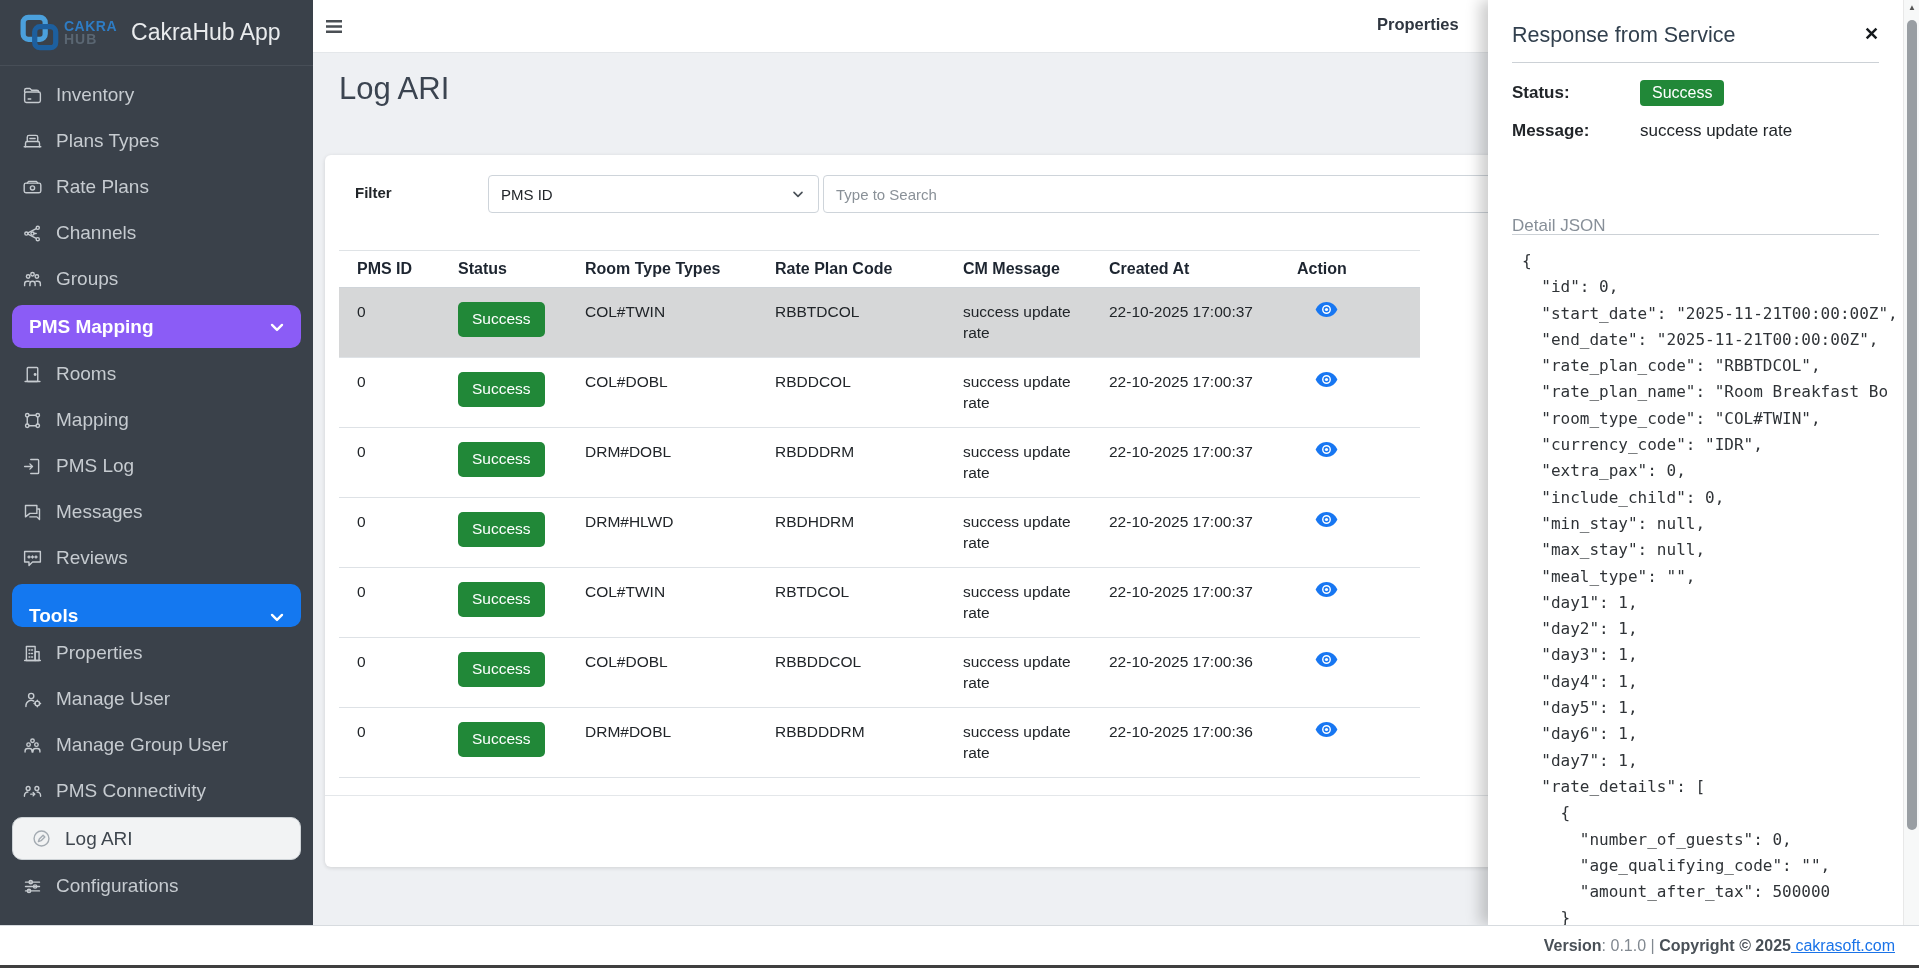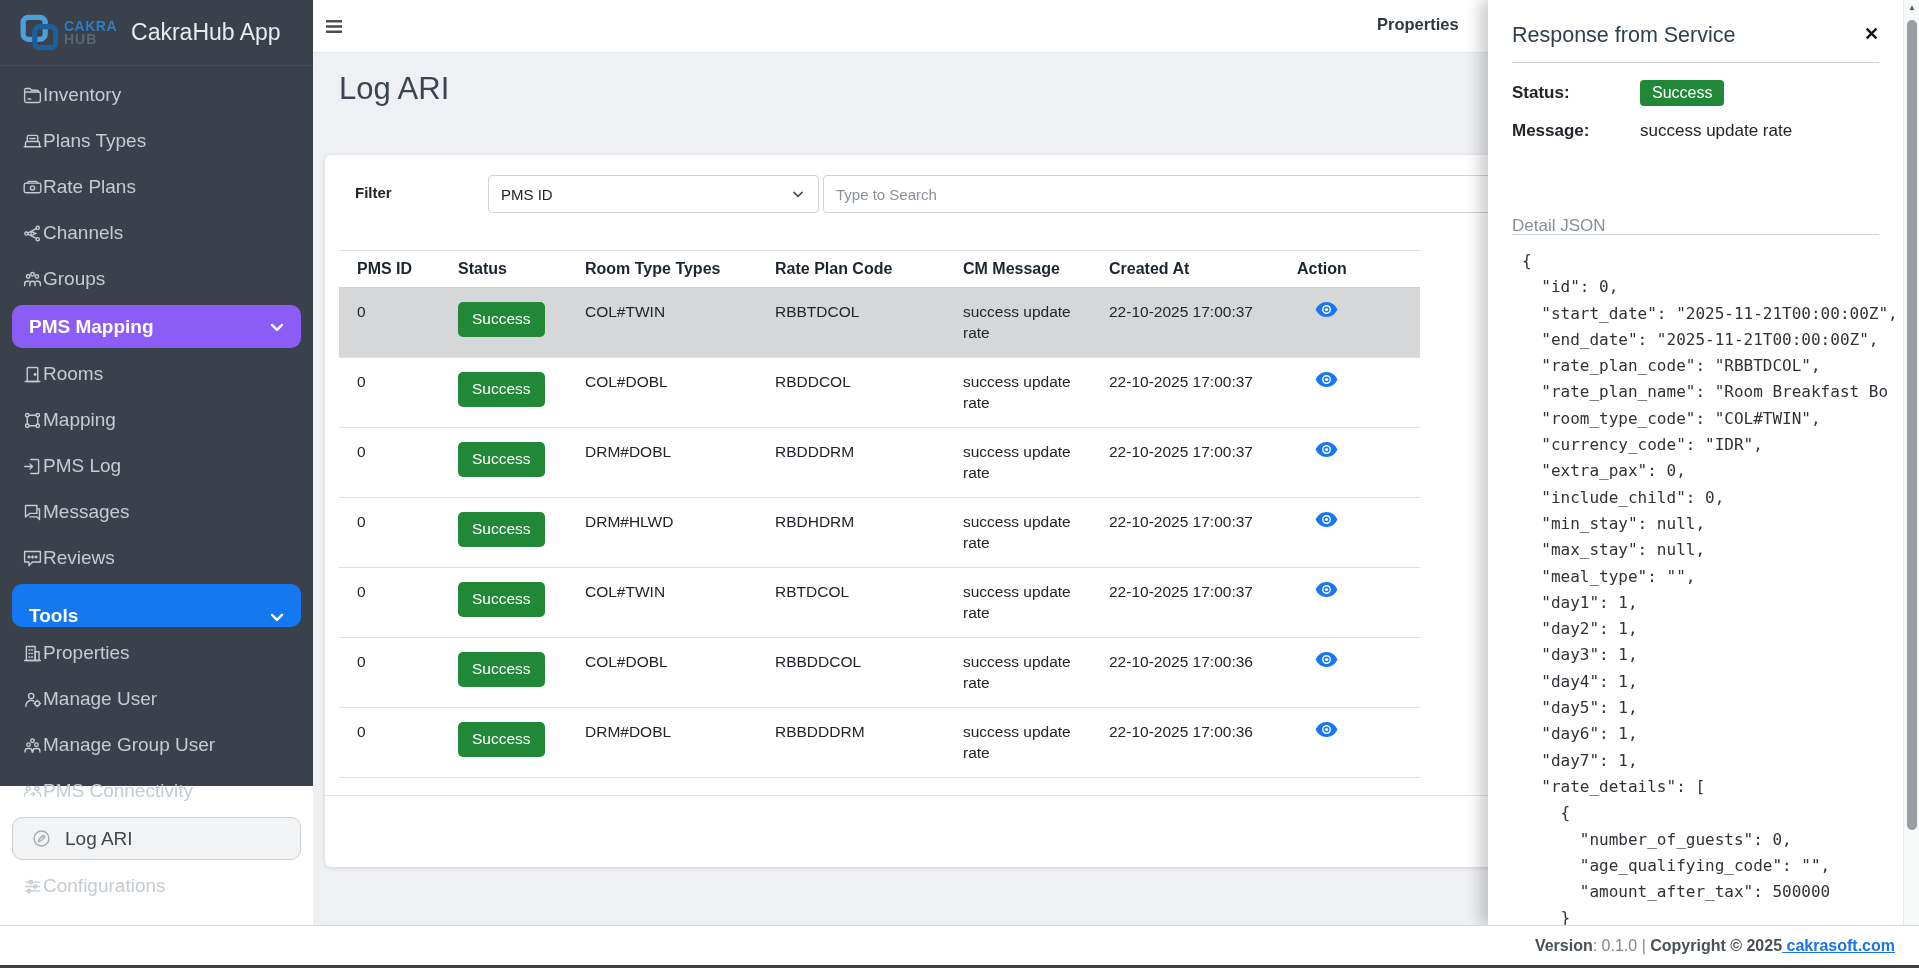--- a/index.html
+++ b/index.html
@@ -1,27 +1,27 @@
 <!DOCTYPE html>
 <html style="--accent-blue: #1478f0; --success-green: #218838; --sidebar-bg: #3a414a; --selected-row: #d6d7d8; --link-blue: #1a73e8;"><head>
 <meta charset="utf-8">
 <style>
   * { box-sizing: border-box; margin: 0; padding: 0; }
   html,body { width:1919px; height:970px; overflow:hidden; font-family:"Liberation Sans",sans-serif; background:#fff; }
   .app { position:relative; width:1919px; height:970px; }
 
   
-  .sidebar { position:absolute; left:0; top:0; width:313px; height:786px; background:var(--sidebar-bg,#3a414a); z-index:3; }
+  .sidebar { position:absolute; left:0; top:0; width:313px; height:925px; background:var(--sidebar-bg,#3a414a); z-index:3; }
   .brand { height:66px; display:flex; align-items:center; padding-left:20px; border-bottom:1px solid #474e57; }
   .logo-words { display:flex; flex-direction:column; line-height:13px; margin-left:2px; margin-right:14px; }
   .logo-top { color:#2e7cc4; font-weight:bold; font-size:14px; letter-spacing:.5px; }
   .logo-bottom { color:#5a6672; font-weight:bold; font-size:14px; letter-spacing:1px; }
   .app-title { color:#e9ebed; font-size:23px; }
   .menu { padding-top:6px; }
-  .nav-item { height:46px; display:flex; align-items:center; padding:0 14px 0 21px; color:#c6cbd0; font-size:19px; cursor:pointer; }
+  .nav-item { height:46px; display:flex; align-items:center; gap:13px; padding:0 14px 0 21px; color:#c6cbd0; font-size:19px; cursor:pointer; }
   .nav-group, .nav-group-active, .nav-item-active { height:43px; margin:3px 12px; border-radius:10px; display:flex; align-items:center; gap:13px; padding:0 14px 0 17px; font-size:19px; cursor:pointer; }
   .nav-group { background:#8b5cf6; color:#fff; font-weight:bold; }
   .nav-group-active { background:var(--accent-blue,#1478f0); color:#fff; font-weight:bold;align-items:flex-end; }
   .nav-item-active { background:#f2f3f4; border:1px solid #cdd2d6; color:#3f464e; }
   .nav-item-active .nav-icon { color:#a4abb2; }
   .nav-icon { display:inline-flex; width:22px; height:22px; align-items:center; justify-content:center; flex:none; }
   .nav-chevron { margin-left:auto; display:inline-flex; width:20px; height:20px; }
   .nav-label { white-space:nowrap; }
 
   
@@ -64,21 +64,21 @@
 
   
   .scrollbar { position:absolute; right:0; top:0; width:16px; height:925px; background:#f7f8f8; border-left:1px solid #e8e8e8; z-index:6; }
   .sb-arrow-up { position:absolute; top:3px; left:0; width:16px; text-align:center; font-size:8px; color:#555; cursor:pointer; }
   .sb-thumb { position:absolute; top:20px; left:3px; width:10px; height:810px; border-radius:5px; background:#999ea3; cursor:pointer; }
 
   
   .footer { position:absolute; left:0; top:925px; width:1919px; height:41px; background:#fff; border-top:1px solid #d7dbdf; z-index:7; font-size:16px; line-height:40px; text-align:right; padding-right:24px; }
   .footer b { color:#495057; }
   .footer .muted { color:#818890; }
-  .footer a { color:var(--link-blue,#1a73e8); font-weight:bold; text-decoration:underline; cursor:pointer; }
+  .footer a { color:var(--link-blue,#1a73e8); font-weight:normal; text-decoration:underline; cursor:pointer; }
   .bottom-line { position:absolute; left:0; top:965px; width:1919px; height:3px; background:#3f3f3f; z-index:8; }
 </style>
 </head>
 <body>
 
 <div class="app">
 
   <div class="sidebar">
     <div class="brand">
       <span style="display:inline-flex;">

